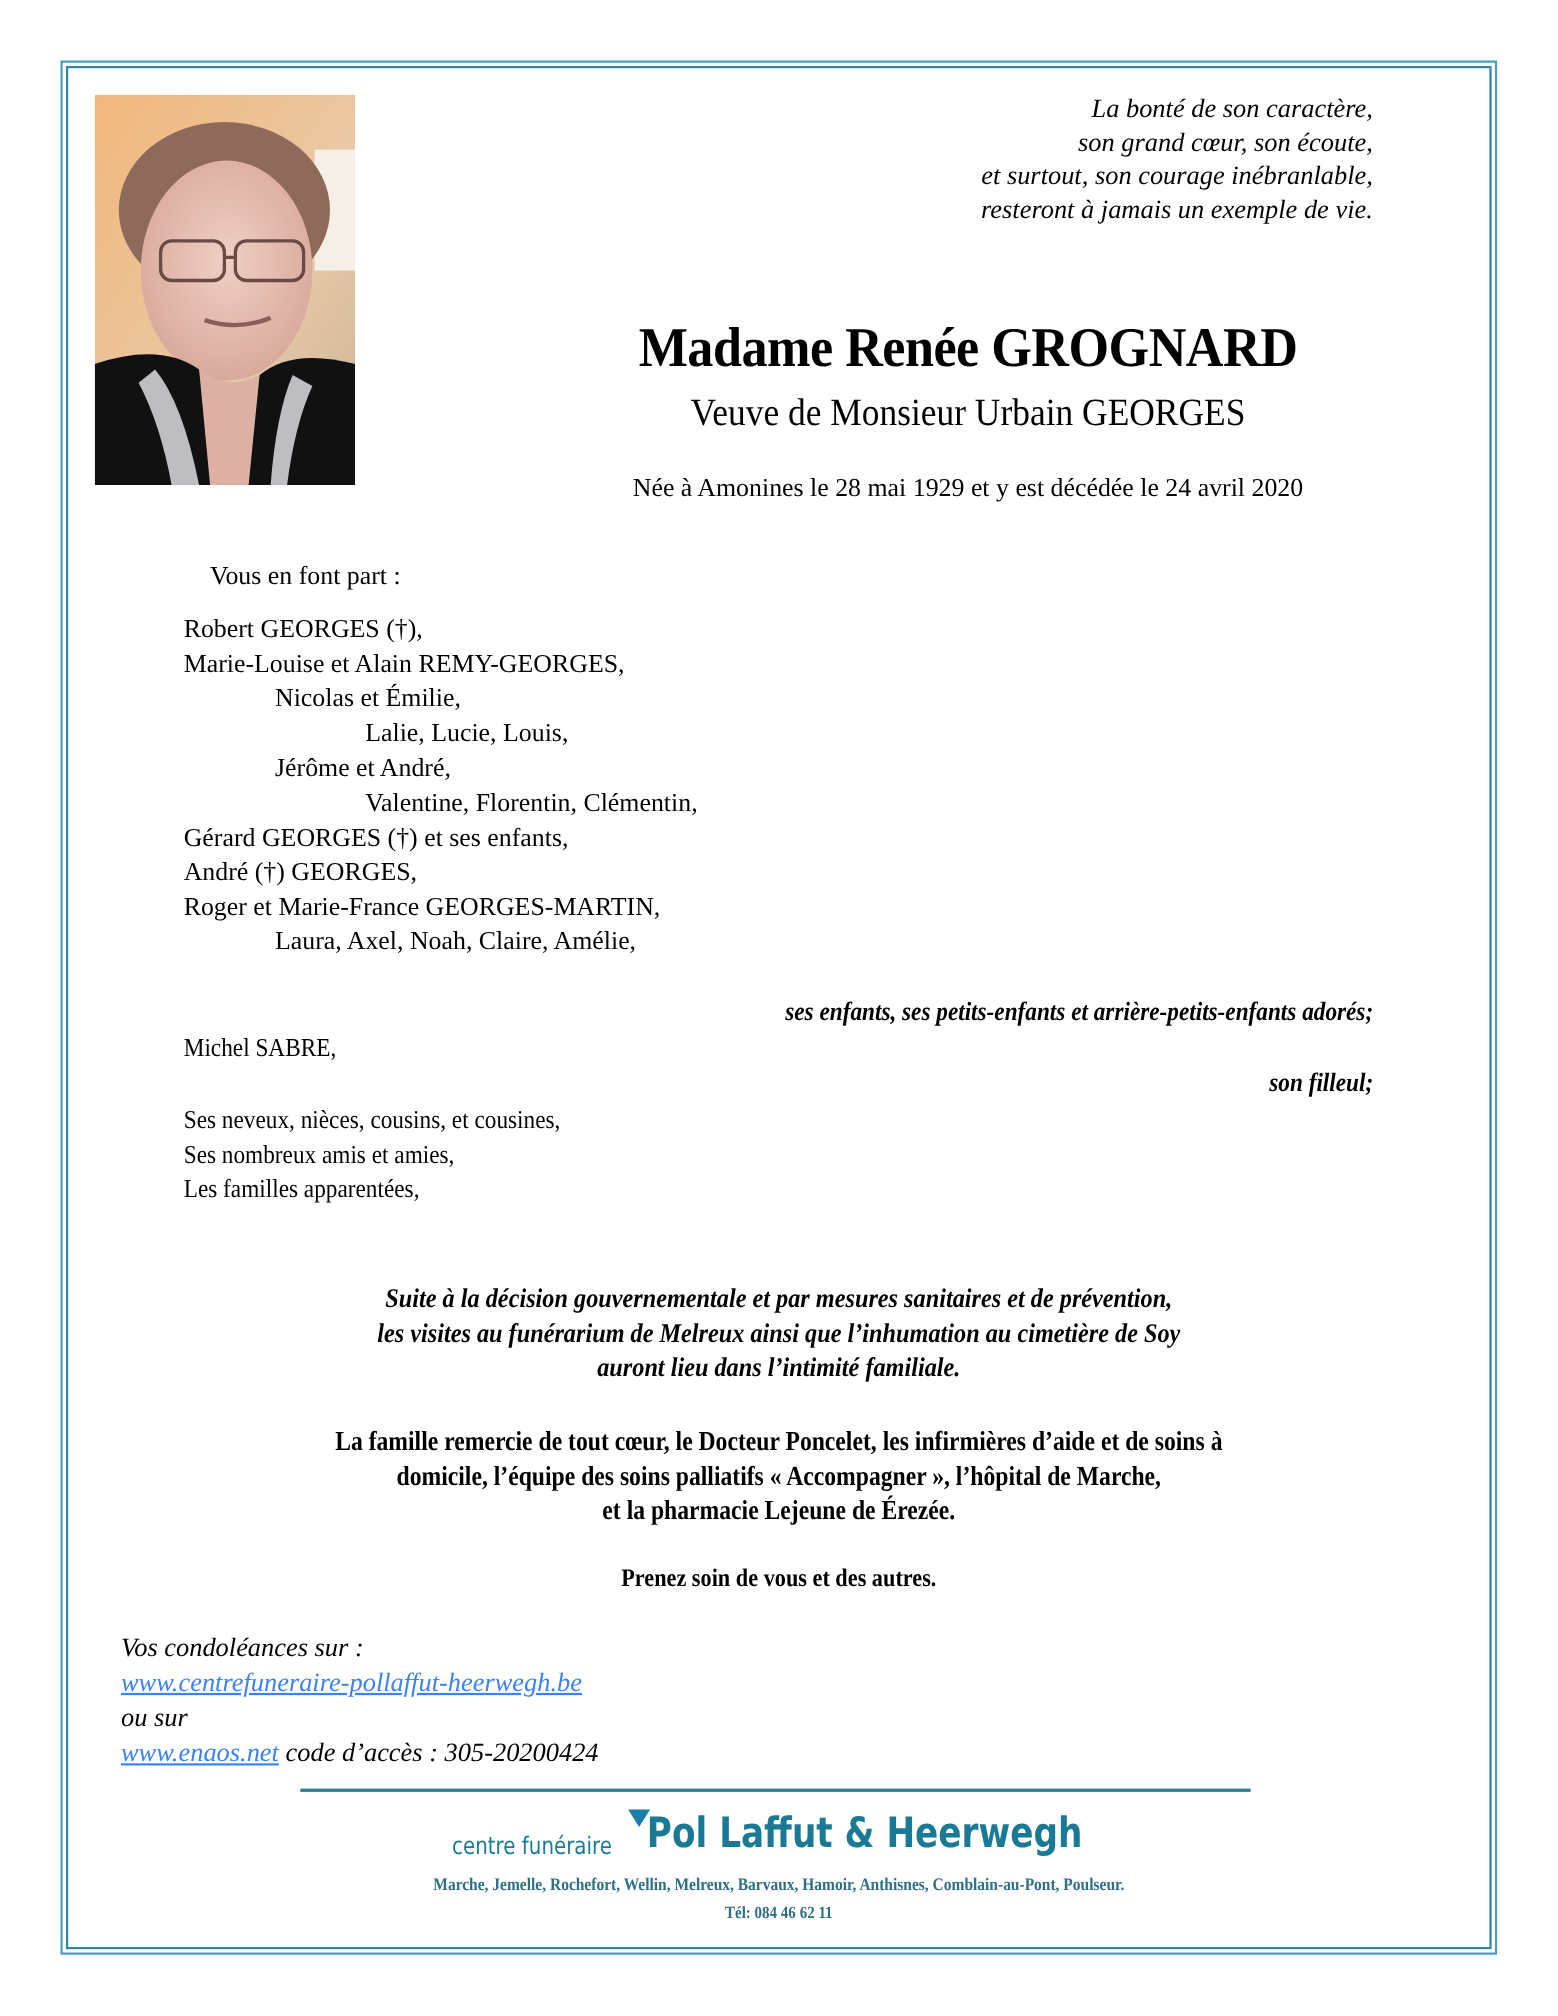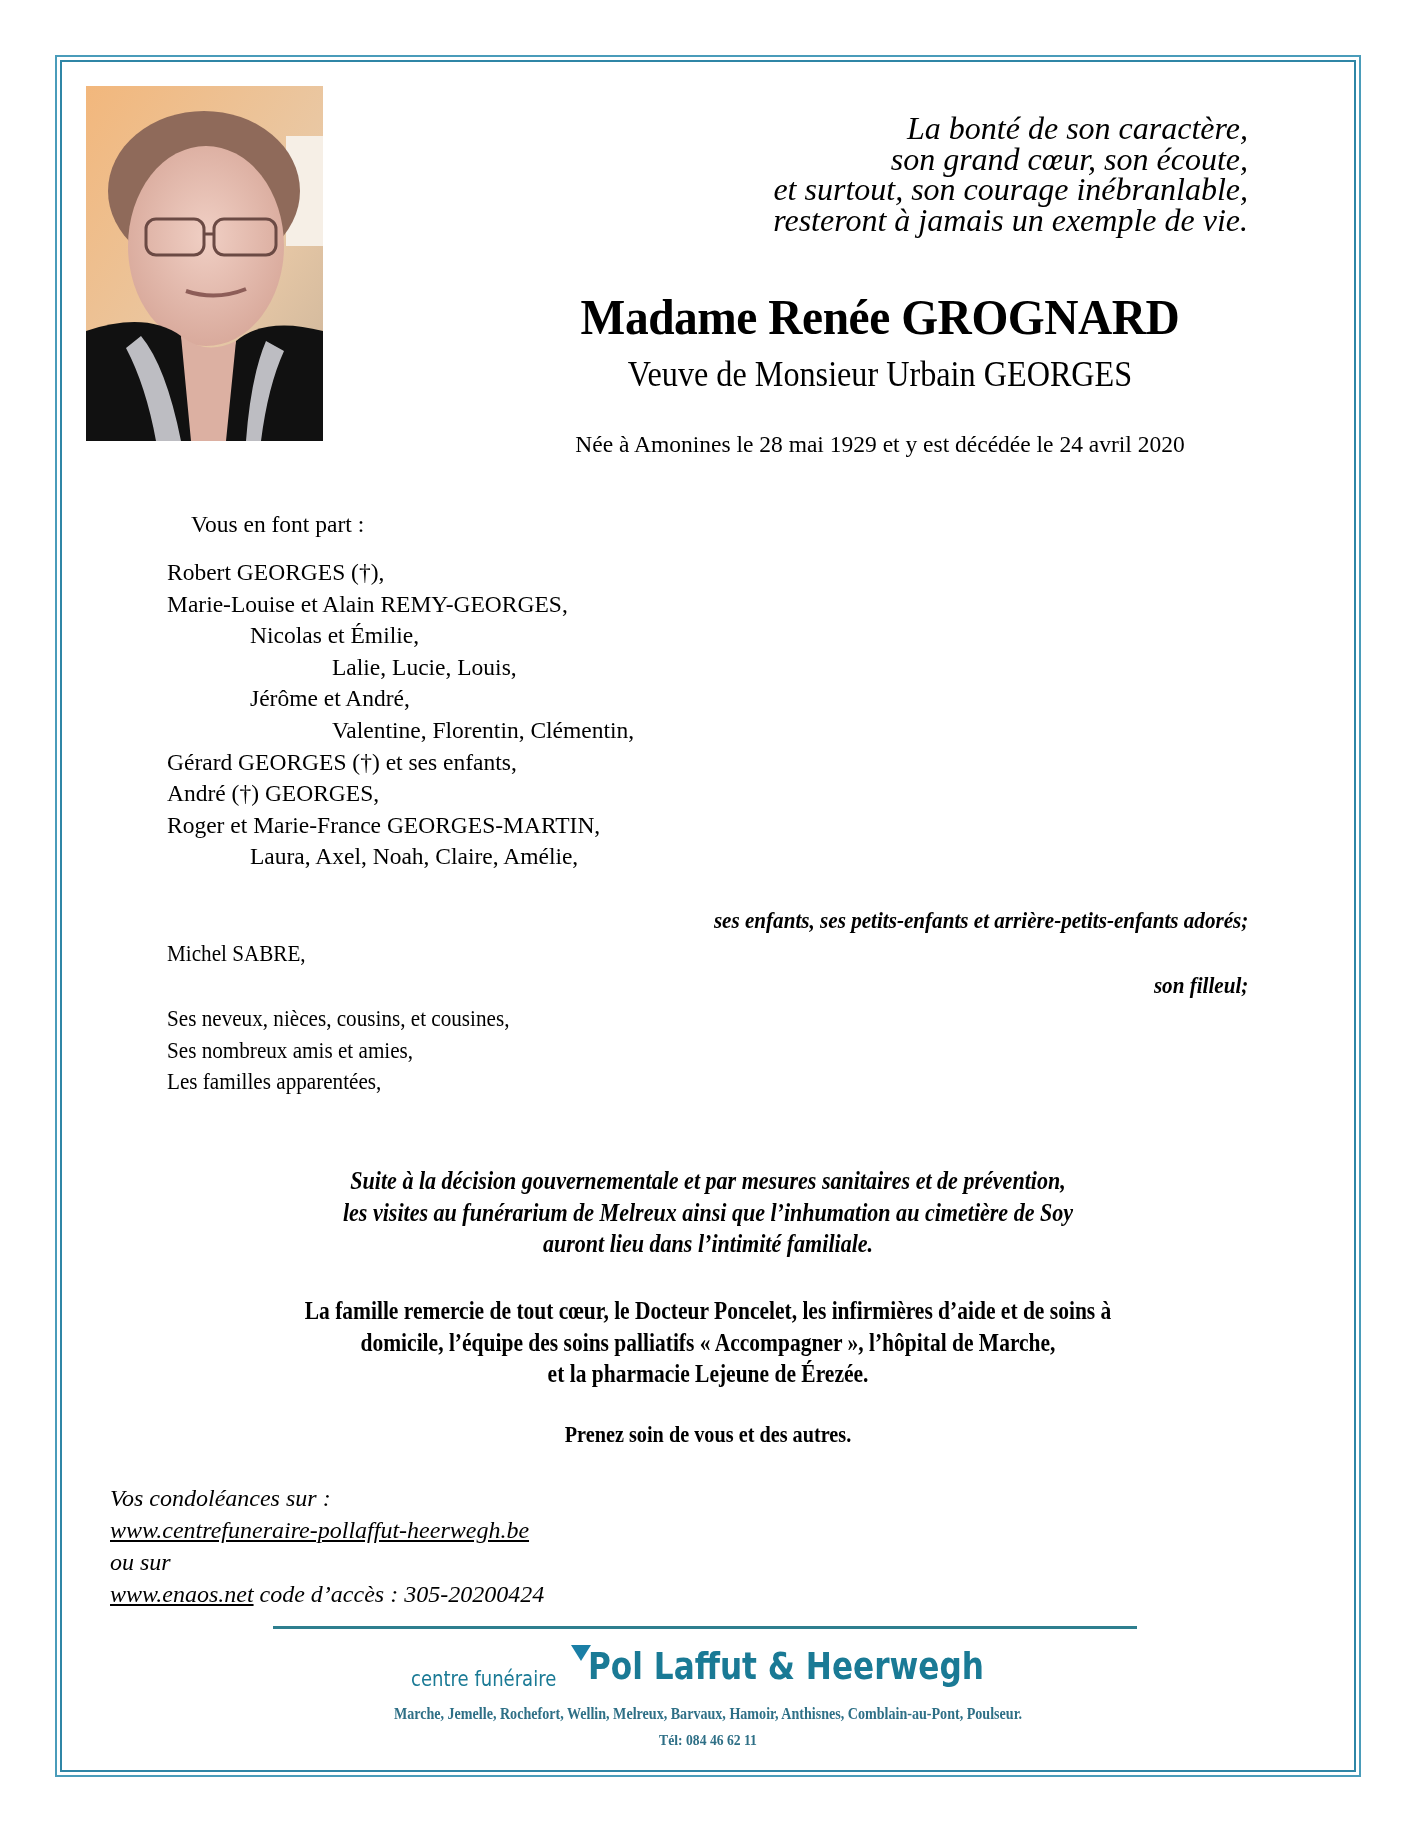--- a/index.html
+++ b/index.html
@@ -5,21 +5,21 @@
   html, body { margin: 0; padding: 0; background: #ffffff; }
   body { width: 1416px; height: 1833px; position: relative; overflow: hidden;
          font-family: "Liberation Serif", "DejaVu Serif", serif; color: #000; }
   .frame-outer { position: absolute; left: 55px; top: 55px; width: 1306px; height: 1722px;
          border: 2px solid #4a9cba; box-sizing: border-box; }
   .frame-inner { position: absolute; left: 60px; top: 60px; width: 1296px; height: 1712px;
          border: 2px solid #2f86a6; box-sizing: border-box; }
   .photo { position: absolute; left: 86px; top: 86px; width: 237px; height: 355px; overflow: hidden; }
   .photo svg { display: block; }
   .quote { position: absolute; right: 168px; top: 84px; text-align: right; font-style: italic;
-           font-size: 32px; line-height: 30.5px; margin-top: 29px; }
+           font-size: 24px; line-height: 30.5px; }
   .title { position: absolute; left: 330px; width: 1100px; top: 288px; text-align: center;
            font-size: 51px; font-weight: bold; letter-spacing: -0.5px;
            font-family: "Liberation Serif", serif; transform: scaleX(0.93); transform-origin: 550px 0; }
   .subtitle { position: absolute; left: 330px; width: 1100px; top: 355px; text-align: center;
               font-size: 35px; transform: scaleX(0.92); transform-origin: 550px 0; }
   .dates { position: absolute; left: 330px; width: 1100px; top: 431px; text-align: center; font-size: 23.5px; }
   .intro { position: absolute; left: 167px; top: 511px; font-size: 23.5px; margin-left: 24px; }
   .family { position: absolute; left: 167px; top: 557px; font-size: 23.5px; line-height: 31.6px; }
   .family .l1 { padding-left: 83px; }
   .family .l2 { padding-left: 165px; }
@@ -31,21 +31,21 @@
   .notice { position: absolute; left: 130px; width: 1156px; top: 1165px; text-align: center;
             font-style: italic; font-weight: bold; font-size: 24.5px; line-height: 31.5px;
             transform: scaleX(0.9); transform-origin: 578px 0; }
   .thanks { position: absolute; left: 110px; width: 1196px; top: 1295px; text-align: center;
             font-weight: bold; font-size: 25px; line-height: 31.5px;
             transform: scaleX(0.86); transform-origin: 598px 0; }
   .care { position: absolute; left: 110px; width: 1196px; top: 1422px; text-align: center;
           font-weight: bold; font-size: 23px; transform: scaleX(0.88); transform-origin: 598px 0; }
   .condo { position: absolute; left: 110px; width: 1196px; top: 1482px; text-align: left;
            font-style: italic; font-size: 24px; line-height: 32px; }
-  .condo a { color: #000000; text-decoration: underline; }
+  .condo a { color: #3b82f6; text-decoration: underline; }
   .logo-rule { position: absolute; left: 273px; top: 1626px; width: 864px; height: 3px; background: #2e7f8f; }
   .logo-tri { position: absolute; left: 571px; top: 1645px; width: 0; height: 0;
               border-left: 10px solid transparent; border-right: 10px solid transparent;
               border-top: 16px solid #1a7fa6; }
   .logo-small { position: absolute; left: 411px; top: 1666px; font-family: "DejaVu Sans", sans-serif;
                 font-size: 22px; color: #1a7a95; transform: scaleX(0.82); transform-origin: left top; }
   .logo-big { position: absolute; left: 588px; top: 1644px; font-family: "DejaVu Sans", sans-serif;
               font-size: 38px; font-weight: bold; color: #1a7a95; transform: scaleX(0.82); transform-origin: left top; }
   .towns { position: absolute; left: 110px; width: 1196px; top: 1705px; text-align: center;
            font-weight: bold; font-size: 16px; color: #2e6f86; transform: scaleX(0.88); transform-origin: 598px 0; }

